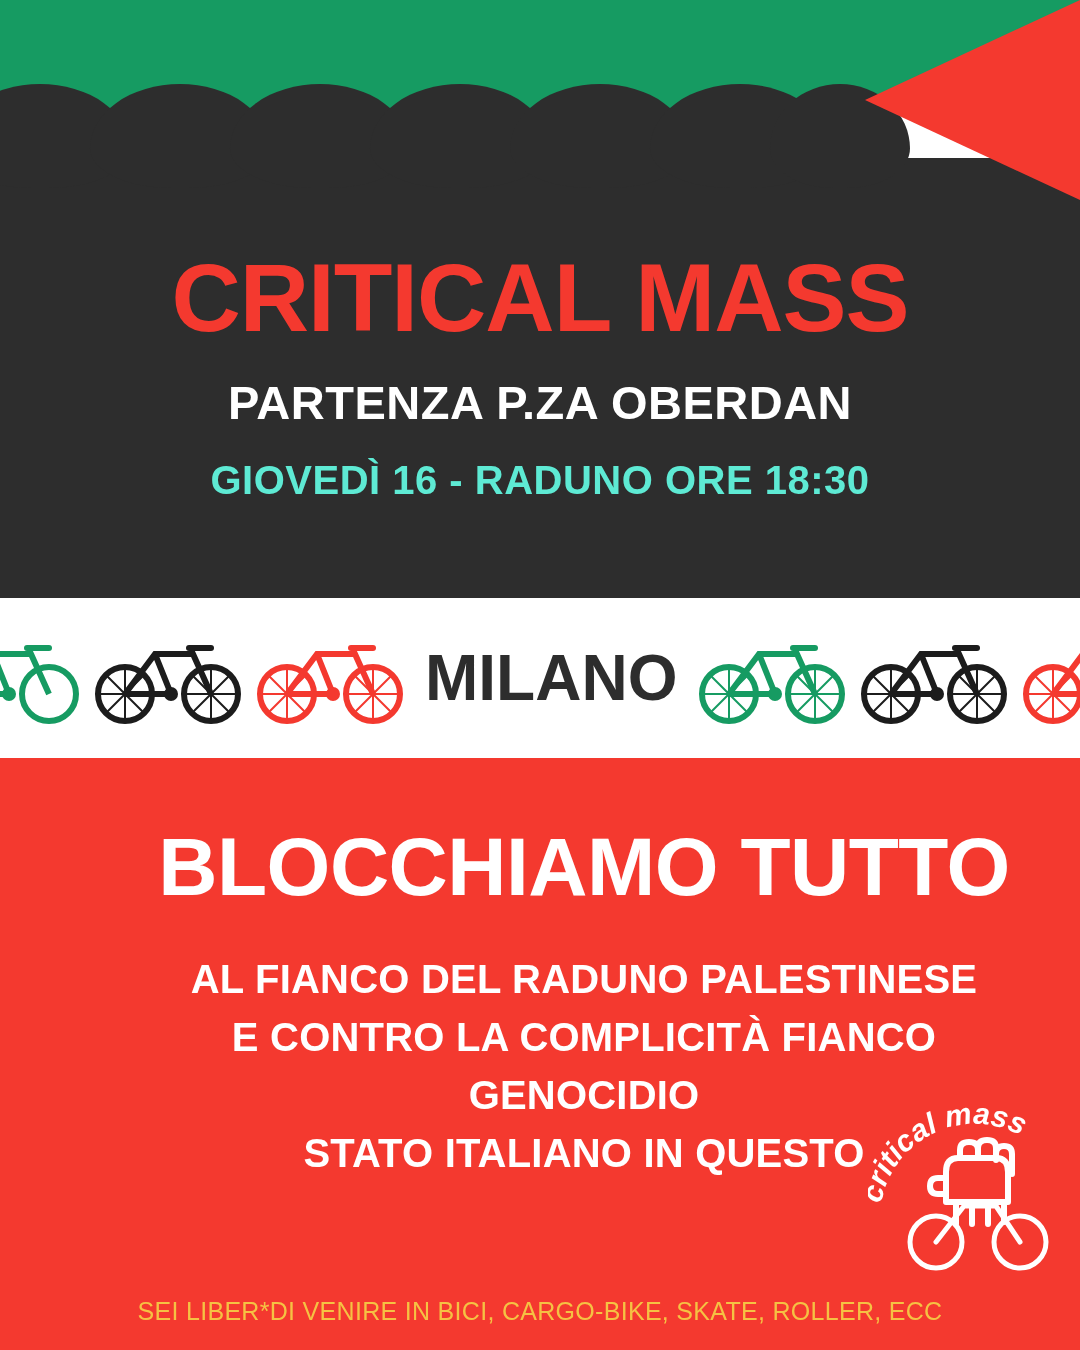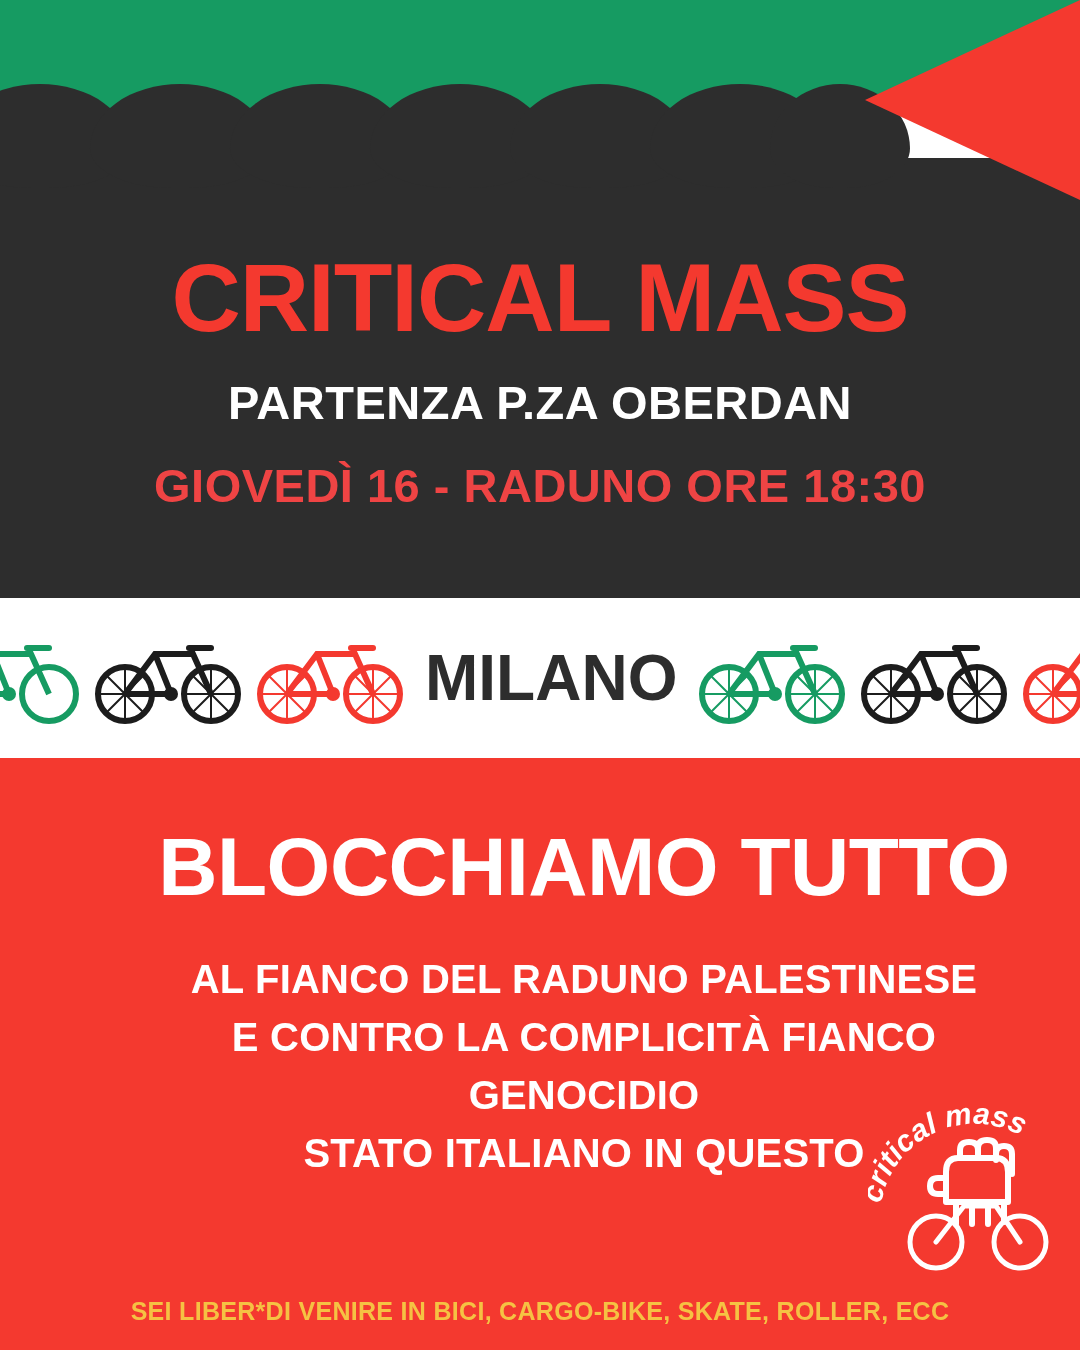--- a/index.html
+++ b/index.html
@@ -106,22 +106,22 @@
     padding-top: 26px;
     color: #ffffff;
     font-size: 47px;
     font-weight: 800;
     letter-spacing: 0.5px;
     text-align: center;
   }
   .subtitle2 {
     margin: 0;
     padding-top: 28px;
-    color: #ef4444;
-    font-size: 47px;
+    color: #5eead4;
+    font-size: 40px;
     font-weight: 800;
     letter-spacing: 0.5px;
   }
 
   
   .bike-strip {
     position: absolute;
     top: 598px; left: 0;
     width: 1080px;
     height: 160px;
@@ -175,21 +175,21 @@
   .body-lines div { white-space: nowrap; }
 
   .footer-note {
     position: absolute;
     left: 0;
     bottom: 24px;
     width: 1080px;
     text-align: center;
     color: #f5c243;
     font-size: 25px;
-    font-weight: 700;
+    font-weight: 400;
     letter-spacing: 0.3px;
   }
 
   
   .logo {
     position: absolute;
     right: 46px;
     bottom: 66px;
     width: 210px;
     height: 190px;

